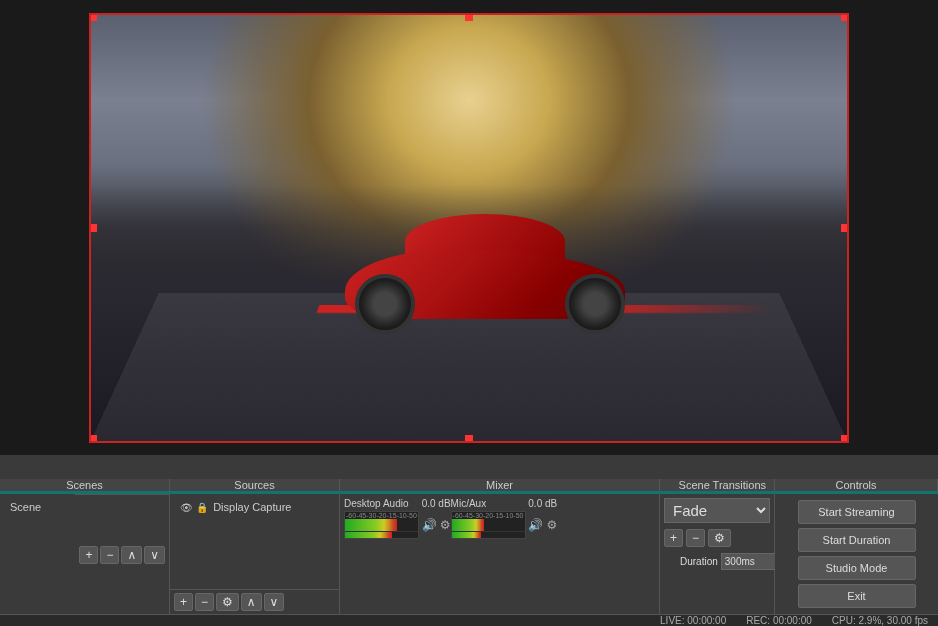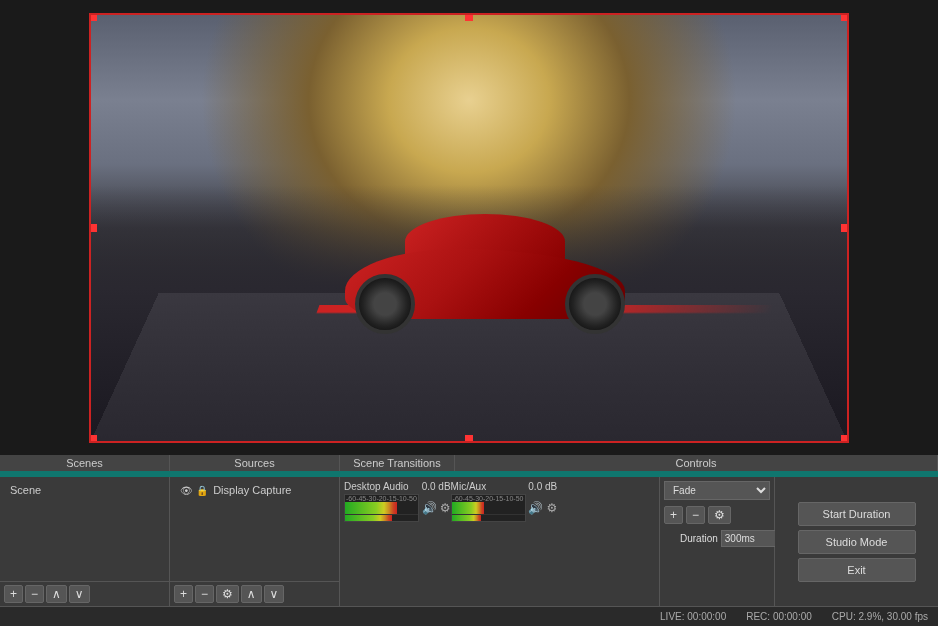--- a/index.html
+++ b/index.html
@@ -146,53 +146,54 @@
       height: 171px;
       background: #3a3a3a;
       display: flex;
       flex-direction: column;
     }
 
     
     #sections-header {
       display: flex;
       height: 22px;
-      border-bottom: 6px solid #0f766e;
+      border-bottom: 3px solid #0f766e;
+      margin-top: 24px;
     }
 
     .section-header {
       display: flex;
       align-items: center;
       justify-content: center;
       background: #444;
       border-right: 1px solid #555;
       font-size: 11px;
       color: #ccc;
       padding: 0 8px;
     }
 
     #scenes-header { width: 170px; }
     #sources-header { width: 170px; }
     #mixer-header { width: 320px; }
-    #transitions-header { width: 115px; }
+    #transitions-header { width: 115px; justify-content: flex-end; }
     #controls-header { flex: 1; }
 
     
     #panels-content {
       display: flex;
       flex: 1;
     }
 
     
     #scenes-panel {
       width: 170px;
       background: #3a3a3a;
       border-right: 1px solid #555;
       display: flex;
-      flex-direction: column;
+      flex-direction: row;
       justify-content: flex-end;
     }
 
     #scenes-list {
       flex: 1;
       padding: 4px;
     }
 
     .scene-item {
       padding: 3px 6px;
@@ -326,21 +327,21 @@
       border-right: 1px solid #555;
       display: flex;
       flex-direction: column;
       padding: 4px;
     }
 
     .transition-select {
       background: #555;
       border: 1px solid #666;
       color: #ddd;
-      font-size: 10px;
+      font-size: 15px;
       padding: 2px 4px;
       width: 100%;
       margin-bottom: 6px;
       cursor: pointer;
     }
 
     .transition-toolbar {
       display: flex;
       align-items: center;
       gap: 3px;
@@ -443,20 +444,23 @@
 </div>
 
 <div id="bottom-panel">
 
   <div id="sections-header">
     <div class="section-header" id="scenes-header">
       <span>Scenes</span>
     </div>
     <div class="section-header" id="sources-header">
       <span>Sources</span>
+    </div>
+    <div class="section-header" id="mixer-header">
+      <span>Mixer</span>
     </div>
     <div class="section-header" id="transitions-header">
       <span>Scene Transitions</span>
     </div>
     <div class="section-header" id="controls-header">
       <span>Controls</span>
     </div>
   </div>
 
   <div id="panels-content">
@@ -567,20 +571,21 @@
         <button class="toolbar-btn">⚙</button>
       </div>
       <div class="duration-row">
         <span>Duration</span>
         <input class="duration-input" type="text" value="300ms" style="">
         <span style="font-size:10px; color:#aaa;">▲▼</span>
       </div>
     </div>
 
     <div id="controls-panel">
+      <button class="ctrl-btn">Start Streaming</button>
       <button class="ctrl-btn">Start Duration</button>
       <button class="ctrl-btn">Studio Mode</button>
       <button class="ctrl-btn">Exit</button>
     </div>
 
   </div>
 
   <div id="status-bar">
     <span>LIVE: 00:00:00</span>
     <span>REC: 00:00:00</span>

